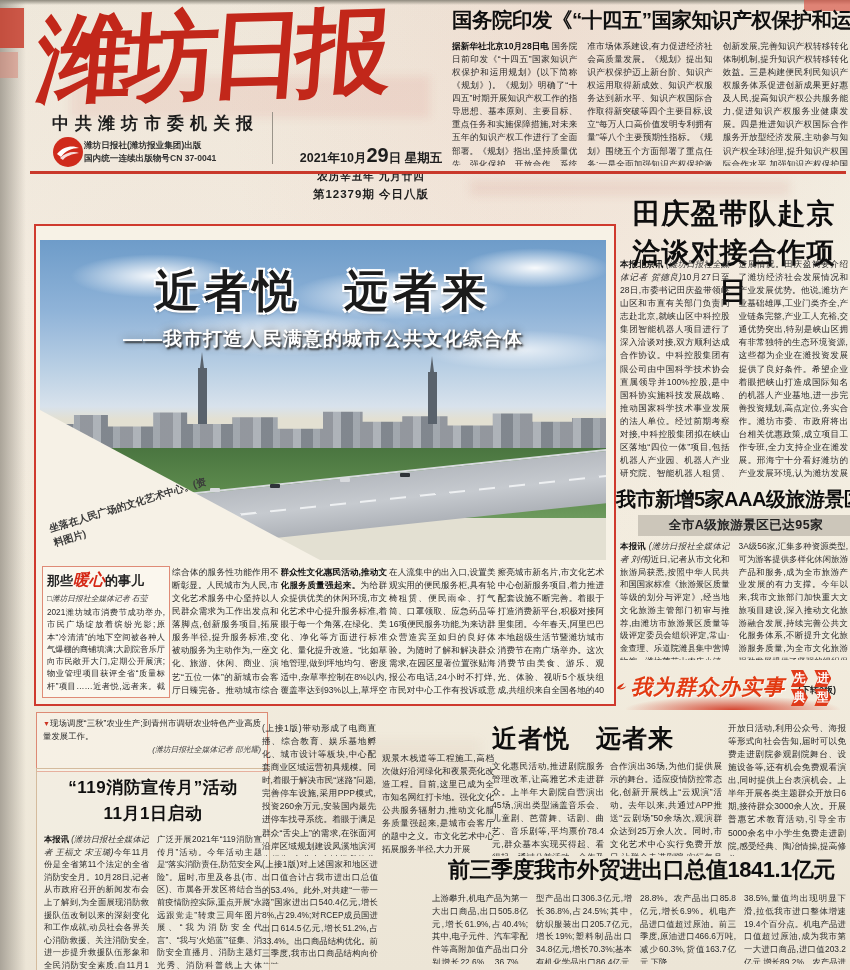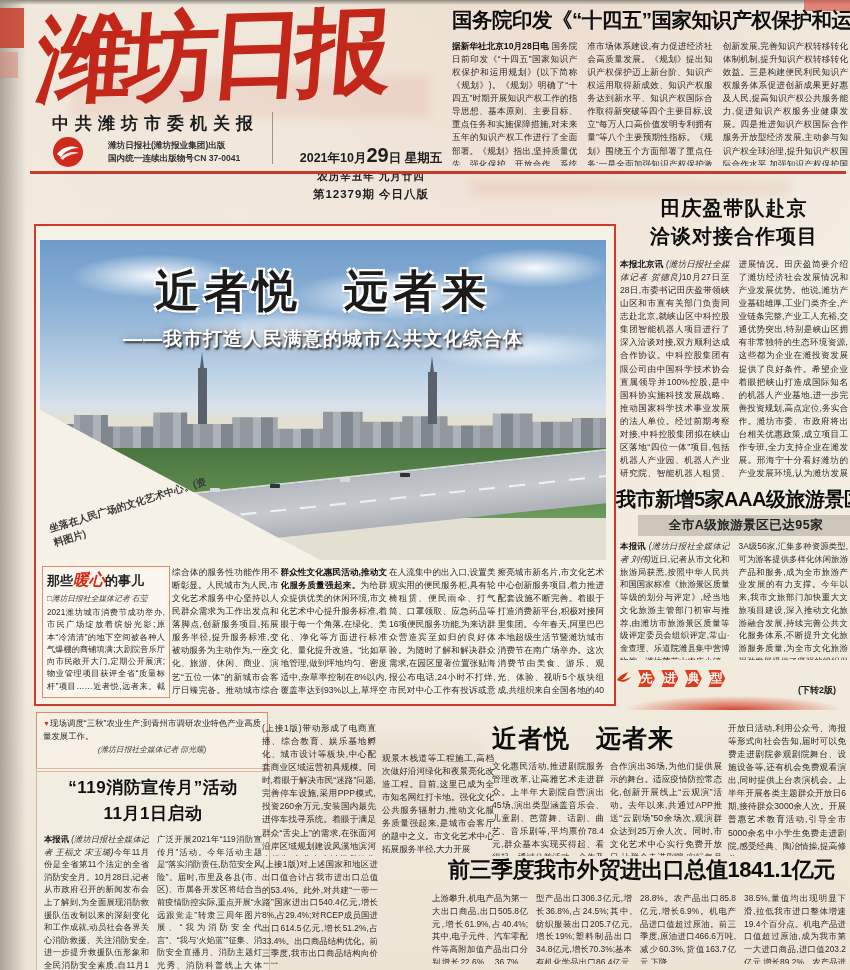--- a/index.html
+++ b/index.html
@@ -12,21 +12,21 @@
   .abs{position:absolute;}
   .edge-left{left:0;top:0;width:26px;height:970px;background:linear-gradient(90deg,#aaa499,rgba(170,164,153,0));}
   .edge-top{left:0;top:0;width:850px;height:5px;background:linear-gradient(180deg,#8f8a7e,rgba(143,138,126,0));}
   .bleed{opacity:.85;}
   .ghost{filter:blur(4px);}
   
   .mh-title{left:38px;top:4px;width:414px;font-family:"DejaVu Serif","Liberation Serif",serif;
     font-size:95px;line-height:1.05;font-weight:bold;color:#c2271a;letter-spacing:-9px;
     transform:skewX(-6deg) rotate(-1.5deg);white-space:nowrap;}
   .mh-organ{left:52px;top:112px;width:210px;font-size:17px;font-weight:900;letter-spacing:6px;color:#1d1d1d;white-space:nowrap;}
-  .mh-pubrow{left:52px;top:136px;width:212px;display:flex;align-items:center;gap:24px;}
+  .mh-pubrow{left:52px;top:136px;width:212px;display:flex;align-items:center;gap:0;}
   .mh-pub{font-size:8.6px;font-weight:bold;color:#333;line-height:1.55;}
   .mh-divider{left:272px;top:112px;width:1px;height:52px;background:#9a948a;}
   .mh-dates{left:286px;top:112px;width:170px;text-align:center;color:#1d1d1d;}
   .mh-date1{font-size:12.5px;font-weight:900;white-space:nowrap;margin-top:32px;}
   .mh-day{font-size:20px;}
   .mh-date2{font-size:10.5px;font-weight:900;margin-top:3px;letter-spacing:1px;}
   .mh-date3{font-size:11.5px;font-weight:700;margin-top:3px;letter-spacing:1px;}
   
   .ta-head{left:452px;top:6px;width:396px;font-size:20.5px;font-weight:900;color:#0f0f0f;
     letter-spacing:-0.5px;white-space:nowrap;font-family:"Liberation Sans",sans-serif;}
@@ -79,40 +79,40 @@
   
   .story-cols{left:42px;top:566px;width:562px;height:132px;display:flex;gap:2px;}
   .commentary{width:118px;flex:none;border:1px solid #df8b76;padding:3px 4px;position:relative;background:rgba(255,252,245,.5);}
   .cm-kicker{font-size:13px;font-weight:900;color:#222;white-space:nowrap;}
   .cm-hl{color:#d52815;font-size:16px;font-style:italic;font-family:"DejaVu Serif",serif;}
   .cm-byline{font-size:7.8px;font-style:italic;color:#444;margin-top:2px;white-space:nowrap;}
   .cm-text{font-size:8.2px;line-height:1.5;text-align:justify;margin-top:3px;height:86px;overflow:hidden;}
   .st-col{flex:1;height:132px;}
   .turn-note{right:14px;top:684px;font-size:9px;font-weight:900;color:#222;}
   
-  .sb-head1{left:620px;top:194px;width:228px;text-align:center;font-size:20px;font-weight:900;line-height:1.4;color:#0e0e0e;letter-spacing:1px;}
+  .sb-head1{left:620px;top:194px;width:228px;text-align:center;font-size:28px;font-weight:900;line-height:1.4;color:#0e0e0e;letter-spacing:1px;}
   .sb-cols1{left:620px;top:258px;width:228px;height:222px;display:flex;gap:9px;}
   .sb-cols1 .bodytext{flex:1;height:222px;}
   .sb-head2{left:616px;top:486px;width:234px;text-align:center;font-size:20px;font-weight:900;color:#0e0e0e;white-space:nowrap;letter-spacing:-0.5px;}
   .sb-subhead{left:638px;top:515px;width:192px;background:#ccc6ba;text-align:center;font-size:12.5px;font-weight:900;color:#222;padding:2px 12px;letter-spacing:0.5px;}
   .sb-cols2{left:620px;top:540px;width:228px;height:120px;display:flex;gap:9px;}
   .sb-cols2 .bodytext{flex:1;height:120px;font-size:8.4px;}
   .sb-banner{left:616px;top:664px;width:234px;height:46px;}
   .sb-glow{position:absolute;left:10px;bottom:0;width:214px;height:14px;
     background:radial-gradient(ellipse at 50% 100%, rgba(208,40,18,.85), rgba(208,40,18,0) 72%);}
   .sb-banner-row{position:absolute;left:0;top:4px;display:flex;align-items:center;gap:4px;}
   .sb-banner-main{font-size:21px;font-weight:900;font-style:italic;color:#e23a12;letter-spacing:1px;white-space:nowrap;
     text-shadow:1px 1px 0 rgba(255,255,255,.7);}
   .badge{display:inline-block;width:17px;height:17px;line-height:17px;text-align:center;background:#e03a1a;color:#fff;
     font-size:12px;font-weight:900;margin-left:2px;clip-path:polygon(0 0,72% 0,100% 50%,72% 100%,0 100%,22% 50%);}
   
   .brief-box{left:36px;top:712px;width:218px;height:50px;border:1px solid #dd8a74;padding:4px 6px;background:rgba(255,251,243,.4);}
   .brief-text{font-size:8.4px;line-height:1.55;text-align:justify;}
   .brief-mark{color:#cc3322;font-size:7px;}
-  .brief-byline{font-size:7.8px;font-style:italic;text-align:center;color:#444;margin-top:1px;}
+  .brief-byline{font-size:7.8px;font-style:italic;text-align:right;color:#444;margin-top:1px;}
   .fire-box{left:36px;top:768px;width:218px;height:198px;border:1px solid #d4bb9d;padding:6px 7px;background:rgba(250,246,238,.35);}
   .fire-head{text-align:center;font-size:17px;font-weight:900;line-height:1.5;color:#0f0f0f;letter-spacing:0.5px;}
   .fire-cols{display:flex;gap:8px;margin-top:7px;}
   .fire-cols .bodytext{flex:1;height:136px;font-size:8.3px;}
   .cont-col{font-size:8.6px;line-height:1.52;text-align:justify;color:#2b2b2b;overflow:hidden;}
   .cont-head{left:492px;top:722px;width:200px;font-size:25px;font-weight:900;color:#0e0e0e;white-space:nowrap;letter-spacing:1px;}
   .cont-head .gap{display:inline-block;width:26px;}
   .trade-head{left:448px;top:855px;width:400px;font-size:22px;font-weight:900;color:#0e0e0e;white-space:nowrap;letter-spacing:-0.5px;}
 </style>
 </head>
@@ -210,20 +210,21 @@
     <p class="bodytext" style="margin:0"><span class="lead">本报讯</span> <span class="kai">(潍坊日报社全媒体记者 刘伟)</span><span>近日,记者从市文化和旅游局获悉,按照中华人民共和国国家标准《旅游景区质量等级的划分与评定》,经当地文化旅游主管部门初审与推荐,由潍坊市旅游景区质量等级评定委员会组织评定,常山·金查理、乐道院潍县集中营博物馆、潍坊莲花山农庄小镇、临朐淹子岭房车露营公园、坊茨小镇等5家景区达到国家AAA级旅游景区标准要求,确定为国家AAA级旅游景区。目前我市A级旅游景区已达95家,其中5A级2家、4A级21家、</span></p>
     <p class="bodytext" style="margin:0">3A级56家,汇集多种资源类型,可为游客提供多样化休闲旅游产品和服务,成为全市旅游产业发展的有力支撑。今年以来,我市文旅部门加快重大文旅项目建设,深入推动文化旅游融合发展,持续完善公共文化服务体系,不断提升文化旅游服务质量,为全市文化旅游强劲发展提供了坚强的组织保障。同时,创新形式、策划活动,充分发挥市场主体和行业协会作用,加快推进精品线路建设,推动乡村游、自驾游“热”起来,推进了旅游项目和产业的蓬勃发展。</p>
   </div>
 
   <div class="abs sb-banner">
     <div class="sb-glow"></div>
     <div class="sb-banner-row">
       <svg width="16" height="14" viewBox="0 0 16 14">
         <path d="M1 9 C4 4, 8 3, 12 1 C10 5, 8 7, 5 9 C8 9, 11 8, 15 6 C11 11, 6 12, 1 9 Z" fill="#d8310f"></path>
       </svg>
+      <span class="sb-banner-main">我为群众办实事</span>
       <span>
         <span class="badge">先</span>
         <span class="badge">进</span>
         <span class="badge">典</span>
         <span class="badge">型</span>
       </span>
     </div>
   </div>
 
   <div class="abs brief-box">

